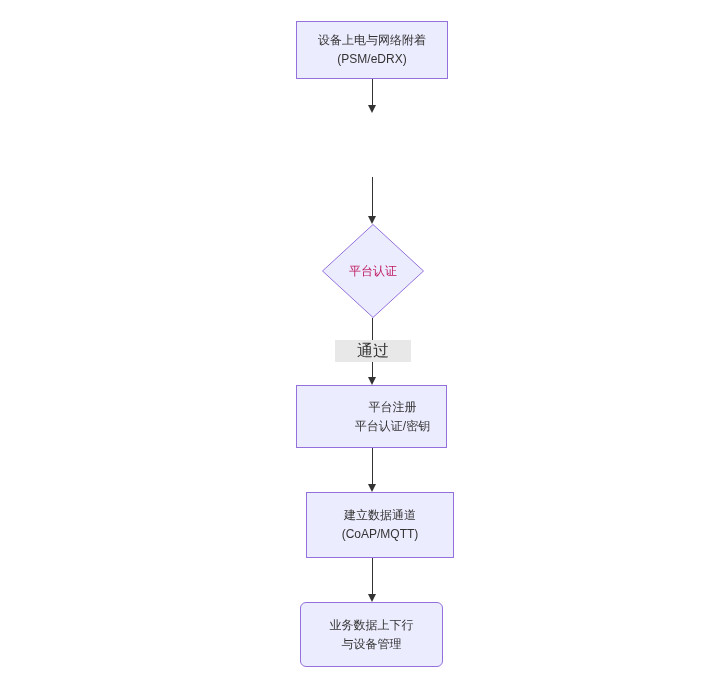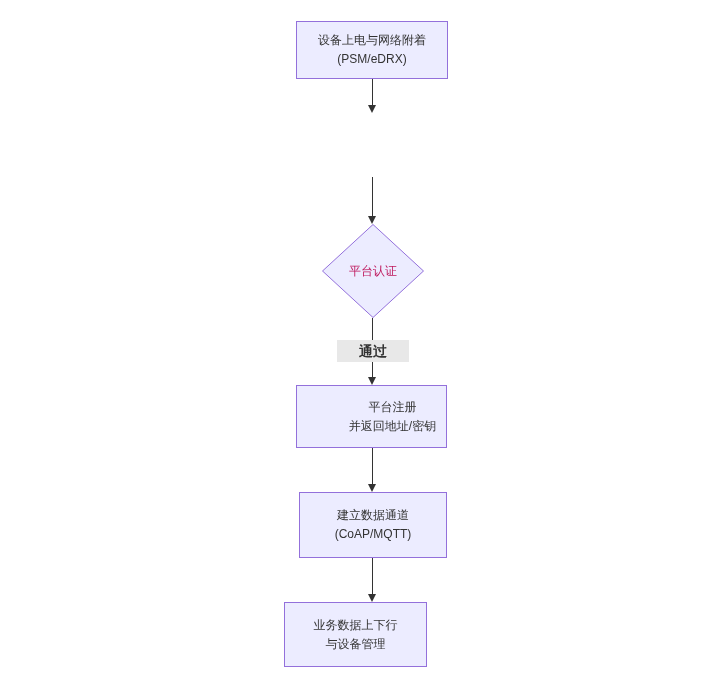--- a/index.html
+++ b/index.html
@@ -25,22 +25,22 @@
     line-height: 19px;
     display: flex;
     flex-direction: column;
     align-items: center;
     justify-content: center;
     text-align: center;
   }
   .node-1 { left: 296px; top: 21px;  width: 152px; height: 58px; }
   .node-2 { left: 299px; top: 113px; width: 148px; height: 64px; }
   .node-4 { left: 296px; top: 385px; width: 151px; height: 63px; padding-left: 42px; }
-  .node-5 { left: 299px; top: 492px; width: 148px; height: 66px; }
-  .node-6 { left: 284px; top: 602px; width: 143px; height: 65px; }
+  .node-5 { left: 306px; top: 492px; width: 148px; height: 66px; }
+  .node-6 { left: 300px; top: 602px; width: 143px; height: 65px; border-radius: 6px; }
 
   
   .diamond-wrap {
     position: absolute;
     left: 322px; top: 224px;
     width: 102px; height: 94px;
   }
   .diamond-wrap svg { display: block; }
   .diamond-label {
     position: absolute;
@@ -76,25 +76,24 @@
   .edge-5 { top: 558px; height: 37px; }
 
   
   .edge-label {
     position: absolute;
     left: 373px;
     top: 340px;
     transform: translateX(-50%);
     background: #e8e8e8;
     color: #333333;
-    font-size: 14px;
+    font-size: 16px;
     line-height: 16px;
     padding: 3px 22px;
     white-space: nowrap;
-    font-weight: bold;
   }
 </style>
 </head>
 <body>
 
 <div class="canvas">
 
   <div class="node node-1">
     <span>设备上电与网络附着</span>
     <span>(PSM/eDRX)</span>
@@ -110,21 +109,21 @@
       <polygon points="51,0.5 101.5,47 51,93.5 0.5,47" fill="#ECECFF" stroke="#9370DB" stroke-width="1"></polygon>
     </svg>
     <div class="diamond-label">平台认证</div>
   </div>
 
   <div class="edge edge-3"></div>
   <div class="edge-label">通过</div>
 
   <div class="node node-4">
     <span>平台注册</span>
-    <span>并返回地址/密钥</span>
+    <span>平台认证/密钥</span>
   </div>
 
   <div class="edge edge-4"></div>
 
   <div class="node node-5">
     <span>建立数据通道</span>
     <span>(CoAP/MQTT)</span>
   </div>
 
   <div class="edge edge-5"></div>

